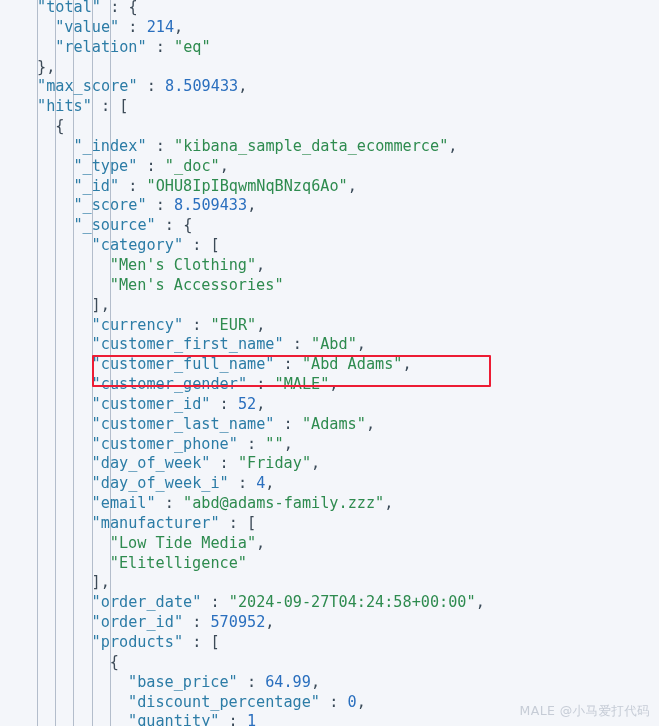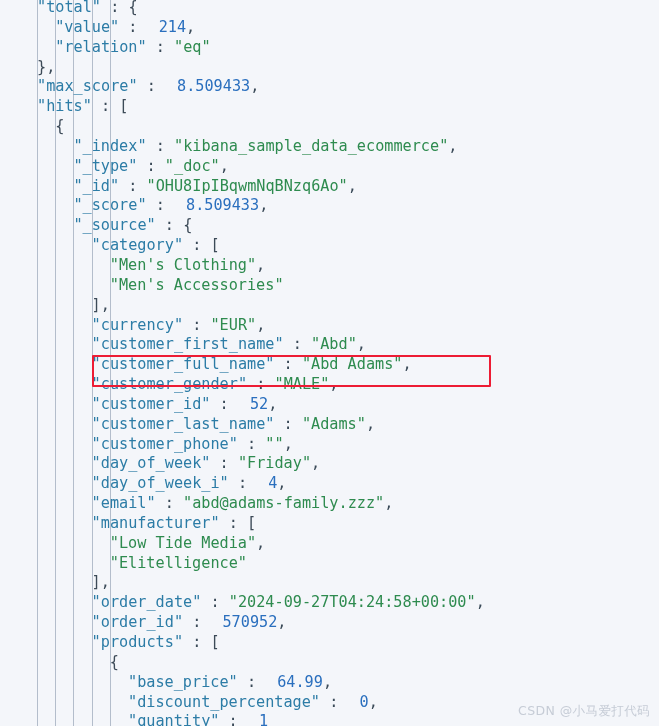--- a/index.html
+++ b/index.html
@@ -39,21 +39,21 @@
   }
   .ln {
     height: 19.85px;
     white-space: pre;
     display: block;
   }
   
   .k   { color: #2c7ca6; }   
   .p   { color: #3a4a58; }   
   .s   { color: #2e8b4f; }   
-  .n   { color: #2a6fbe; margin-left: 12px; }   
+  .n   { color: #2a6fbe; }   
   .br  { color: #3c4a57; }   
 
   
   #highlight-box {
     position: absolute;
     border: 2px solid #ed1c34;
     border-radius: 1px;
     background: transparent;
     pointer-events: none;
   }
@@ -80,15 +80,15 @@
       <div class="guide" style="left: 55px;"></div>
       <div class="guide" style="left: 73px;"></div>
       <div class="guide" style="left: 92px;"></div>
       <div class="guide" style="left: 110px;"></div>
     </div>
 
   <div id="code" style="top: -2px;"><div class="ln" style="padding-left: 37px;"><span class="k">"total"</span><span class="p"> : </span><span class="br">{</span></div><div class="ln" style="padding-left: 55.2px;"><span class="k">"value"</span><span class="p"> : </span><span class="n">214</span><span class="p">,</span></div><div class="ln" style="padding-left: 55.2px;"><span class="k">"relation"</span><span class="p"> : </span><span class="s">"eq"</span></div><div class="ln" style="padding-left: 37px;"><span class="br">}</span><span class="p">,</span></div><div class="ln" style="padding-left: 37px;"><span class="k">"max_score"</span><span class="p"> : </span><span class="n">8.509433</span><span class="p">,</span></div><div class="ln" style="padding-left: 37px;"><span class="k">"hits"</span><span class="p"> : </span><span class="br">[</span></div><div class="ln" style="padding-left: 55.2px;"><span class="br">{</span></div><div class="ln" style="padding-left: 73.4px;"><span class="k">"_index"</span><span class="p"> : </span><span class="s">"kibana_sample_data_ecommerce"</span><span class="p">,</span></div><div class="ln" style="padding-left: 73.4px;"><span class="k">"_type"</span><span class="p"> : </span><span class="s">"_doc"</span><span class="p">,</span></div><div class="ln" style="padding-left: 73.4px;"><span class="k">"_id"</span><span class="p"> : </span><span class="s">"OHU8IpIBqwmNqBNzq6Ao"</span><span class="p">,</span></div><div class="ln" style="padding-left: 73.4px;"><span class="k">"_score"</span><span class="p"> : </span><span class="n">8.509433</span><span class="p">,</span></div><div class="ln" style="padding-left: 73.4px;"><span class="k">"_source"</span><span class="p"> : </span><span class="br">{</span></div><div class="ln" style="padding-left: 91.6px;"><span class="k">"category"</span><span class="p"> : </span><span class="br">[</span></div><div class="ln" style="padding-left: 109.8px;"><span class="s">"Men's Clothing"</span><span class="p">,</span></div><div class="ln" style="padding-left: 109.8px;"><span class="s">"Men's Accessories"</span></div><div class="ln" style="padding-left: 91.6px;"><span class="br">]</span><span class="p">,</span></div><div class="ln" style="padding-left: 91.6px;"><span class="k">"currency"</span><span class="p"> : </span><span class="s">"EUR"</span><span class="p">,</span></div><div class="ln" style="padding-left: 91.6px;"><span class="k">"customer_first_name"</span><span class="p"> : </span><span class="s">"Abd"</span><span class="p">,</span></div><div class="ln" style="padding-left: 91.6px;"><span class="k">"customer_full_name"</span><span class="p"> : </span><span class="s">"Abd Adams"</span><span class="p">,</span></div><div class="ln" style="padding-left: 91.6px;"><span class="k">"customer_gender"</span><span class="p"> : </span><span class="s">"MALE"</span><span class="p">,</span></div><div class="ln" style="padding-left: 91.6px;"><span class="k">"customer_id"</span><span class="p"> : </span><span class="n">52</span><span class="p">,</span></div><div class="ln" style="padding-left: 91.6px;"><span class="k">"customer_last_name"</span><span class="p"> : </span><span class="s">"Adams"</span><span class="p">,</span></div><div class="ln" style="padding-left: 91.6px;"><span class="k">"customer_phone"</span><span class="p"> : </span><span class="s">""</span><span class="p">,</span></div><div class="ln" style="padding-left: 91.6px;"><span class="k">"day_of_week"</span><span class="p"> : </span><span class="s">"Friday"</span><span class="p">,</span></div><div class="ln" style="padding-left: 91.6px;"><span class="k">"day_of_week_i"</span><span class="p"> : </span><span class="n">4</span><span class="p">,</span></div><div class="ln" style="padding-left: 91.6px;"><span class="k">"email"</span><span class="p"> : </span><span class="s">"abd@adams-family.zzz"</span><span class="p">,</span></div><div class="ln" style="padding-left: 91.6px;"><span class="k">"manufacturer"</span><span class="p"> : </span><span class="br">[</span></div><div class="ln" style="padding-left: 109.8px;"><span class="s">"Low Tide Media"</span><span class="p">,</span></div><div class="ln" style="padding-left: 109.8px;"><span class="s">"Elitelligence"</span></div><div class="ln" style="padding-left: 91.6px;"><span class="br">]</span><span class="p">,</span></div><div class="ln" style="padding-left: 91.6px;"><span class="k">"order_date"</span><span class="p"> : </span><span class="s">"2024-09-27T04:24:58+00:00"</span><span class="p">,</span></div><div class="ln" style="padding-left: 91.6px;"><span class="k">"order_id"</span><span class="p"> : </span><span class="n">570952</span><span class="p">,</span></div><div class="ln" style="padding-left: 91.6px;"><span class="k">"products"</span><span class="p"> : </span><span class="br">[</span></div><div class="ln" style="padding-left: 109.8px;"><span class="br">{</span></div><div class="ln" style="padding-left: 128px;"><span class="k">"base_price"</span><span class="p"> : </span><span class="n">64.99</span><span class="p">,</span></div><div class="ln" style="padding-left: 128px;"><span class="k">"discount_percentage"</span><span class="p"> : </span><span class="n">0</span><span class="p">,</span></div><div class="ln" style="padding-left: 128px;"><span class="k">"quantity"</span><span class="p"> : </span><span class="n">1</span></div></div>
 
   <div id="highlight-box" style="left: 92px; top: 355px; width: 395px; height: 28px; border-color: rgb(237, 28, 52);"></div>
 
-  <div id="watermark">CSDN @小马爱打代码</div>
+  <div id="watermark">MALE @小马爱打代码</div>
 
 </div>
 
 </body></html>

